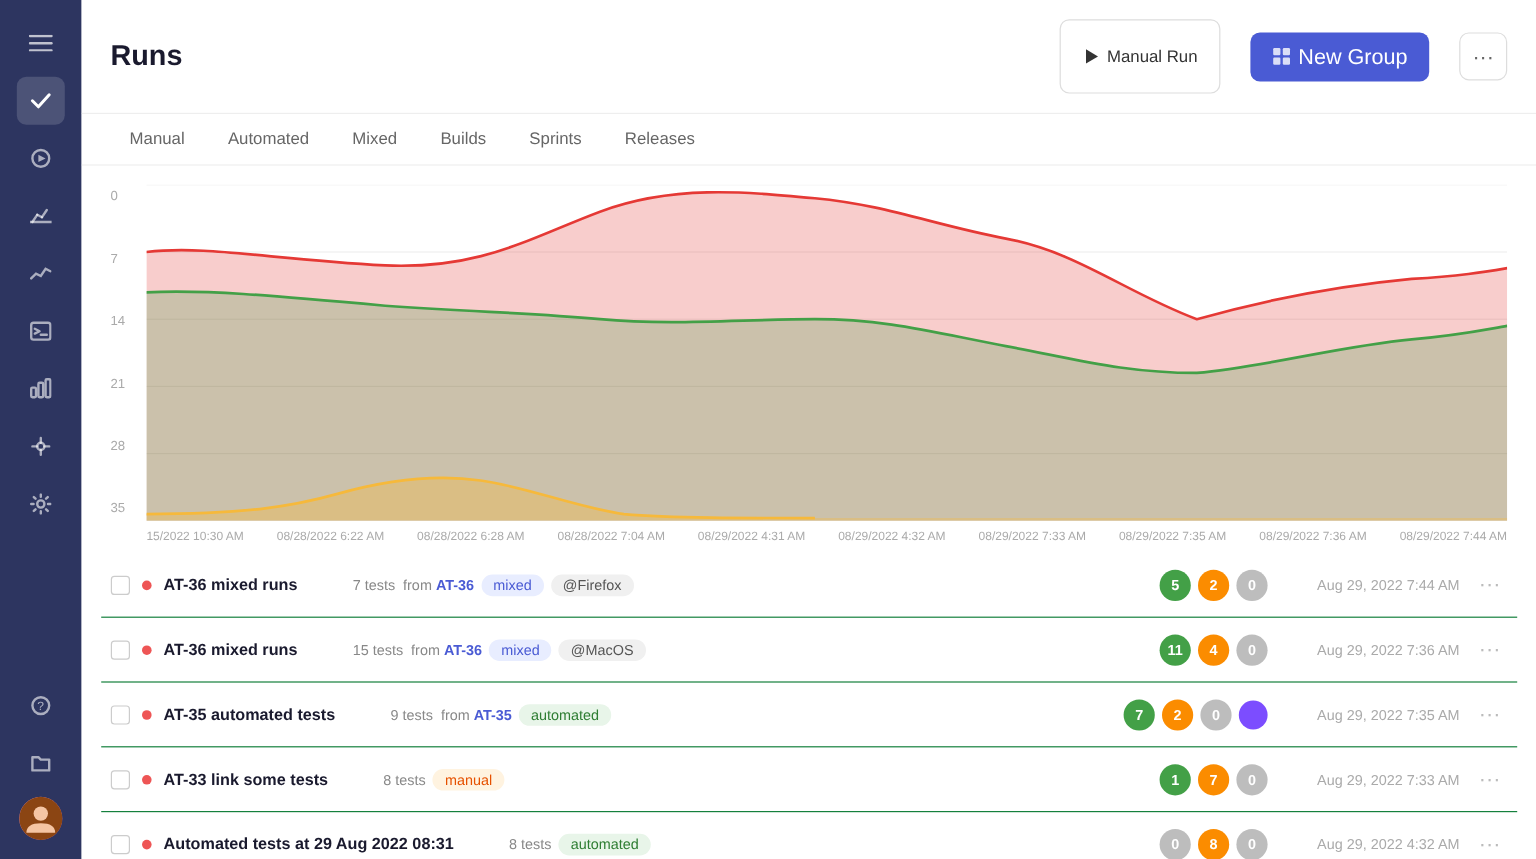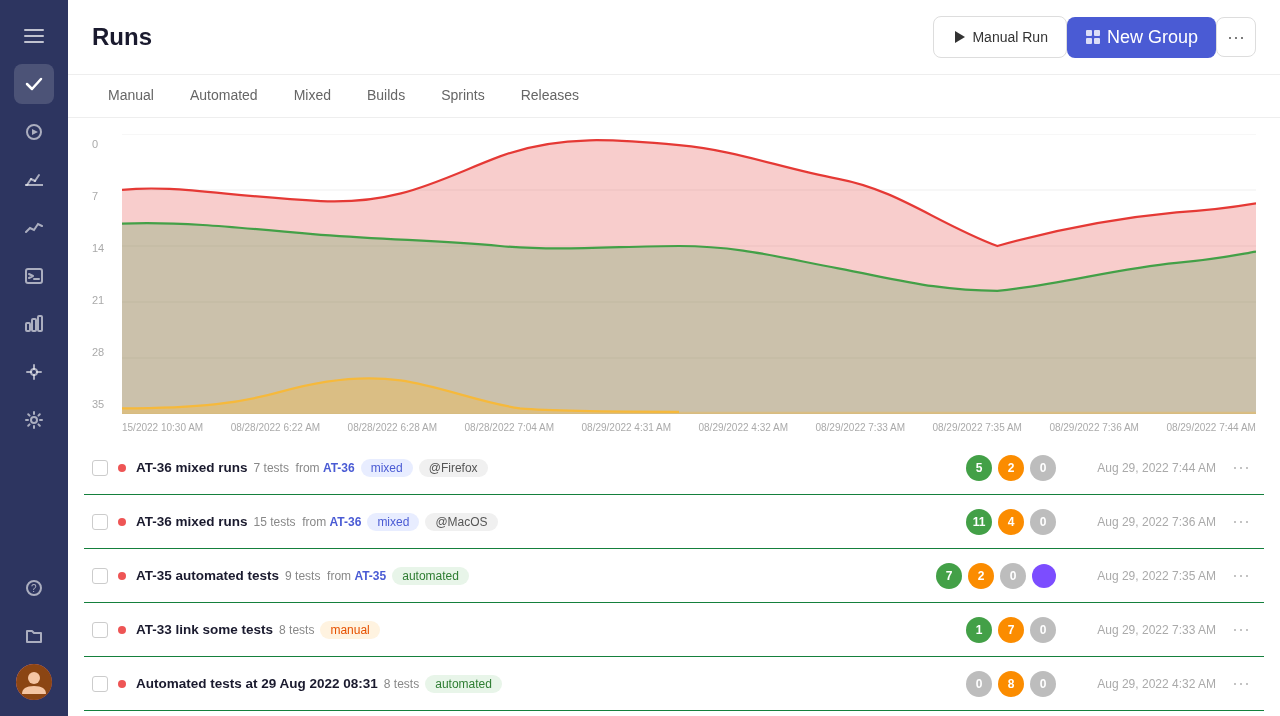--- a/index.html
+++ b/index.html
@@ -54,33 +54,33 @@
       overflow: hidden;
       background: #fff;
     }
 
     
     .header {
       display: flex;
       align-items: center;
       padding: 16px 24px;
       border-bottom: 1px solid #eee;
-      gap: 0;
+      gap: 25px;
     }
     .header-title {
       font-size: 24px;
       font-weight: 700;
       color: #1a1a2e;
       flex: 1;
     }
     .btn-manual-run {
       display: flex;
       align-items: center;
       gap: 6px;
-      padding: 12px 18px;
+      padding: 22px 18px;
       background: #fff;
       border: 1px solid #ddd;
       border-radius: 8px;
       font-size: 14px;
       font-weight: 500;
       color: #333;
       cursor: pointer;
     }
     .btn-new-group {
       display: flex;
@@ -207,20 +207,21 @@
       flex-shrink: 0;
     }
     .run-name {
       font-size: 13.5px;
       font-weight: 600;
       color: #1a1a2e;
     }
     .run-meta {
       font-size: 12px;
       color: #888;
+      margin-left: 40px;
     }
     .run-meta strong { color: #4a5bd4; font-weight: 600; }
     .tag {
       display: inline-block;
       padding: 2px 10px;
       border-radius: 12px;
       font-size: 12px;
       font-weight: 500;
     }
     .tag-mixed { background: #e8edff; color: #4a5bd4; }

